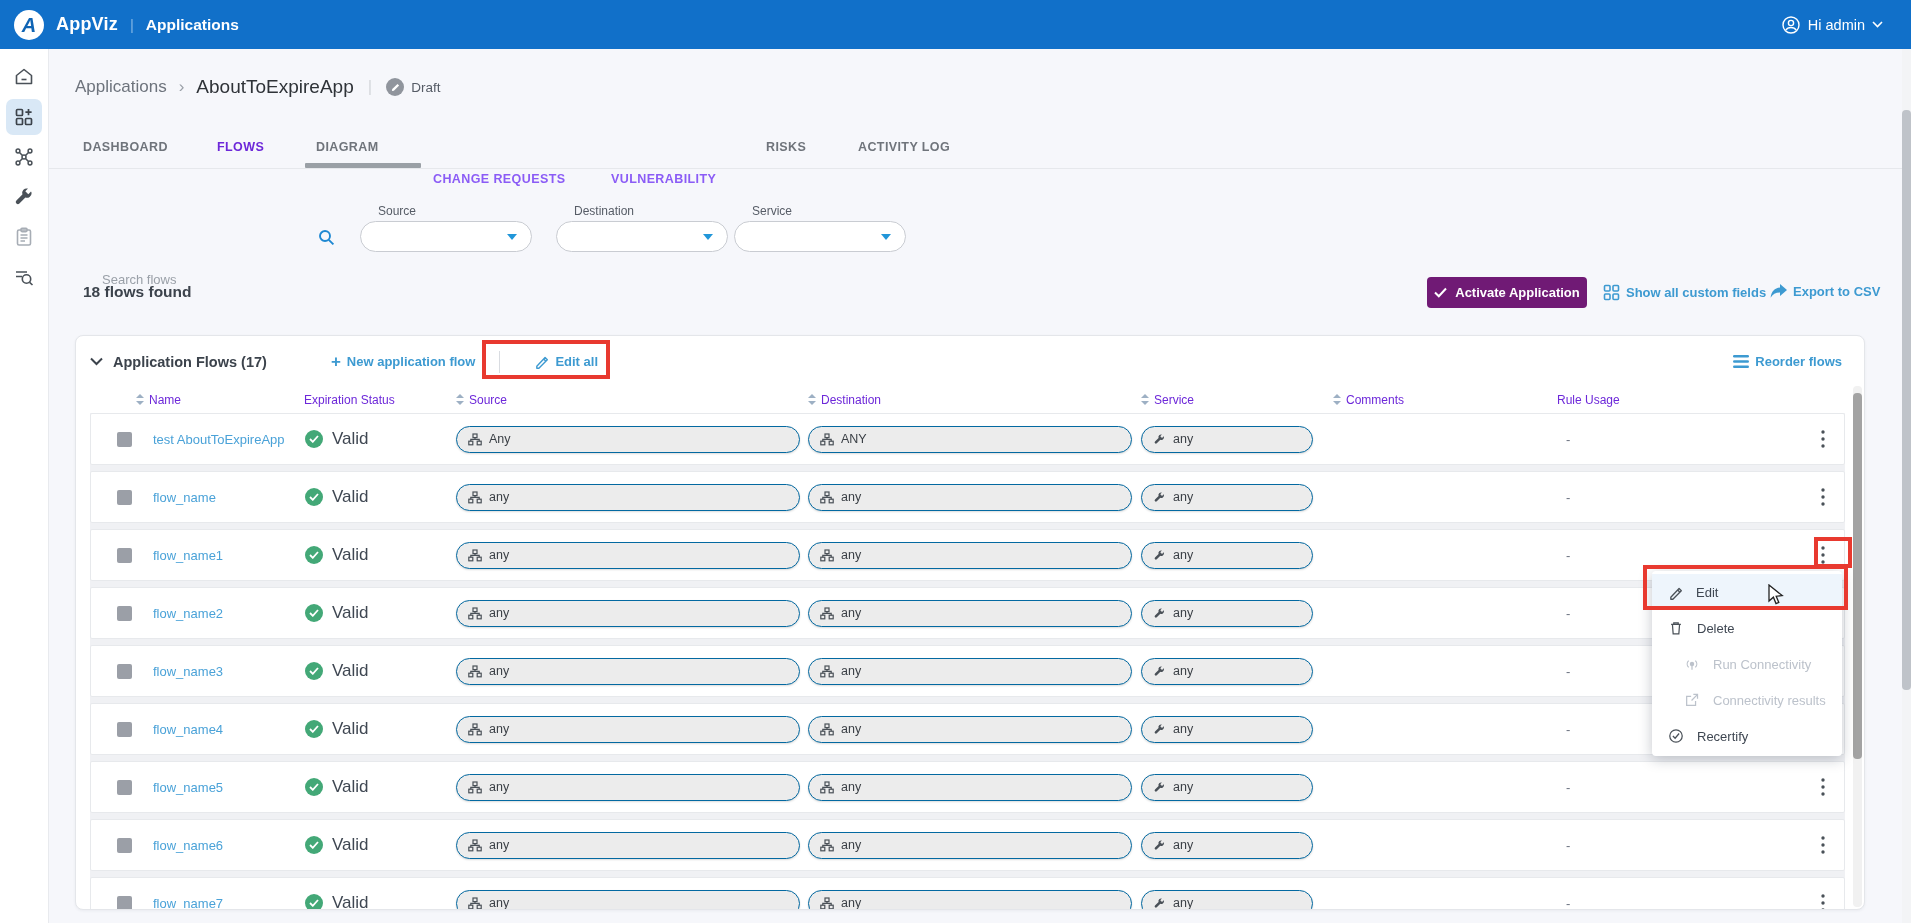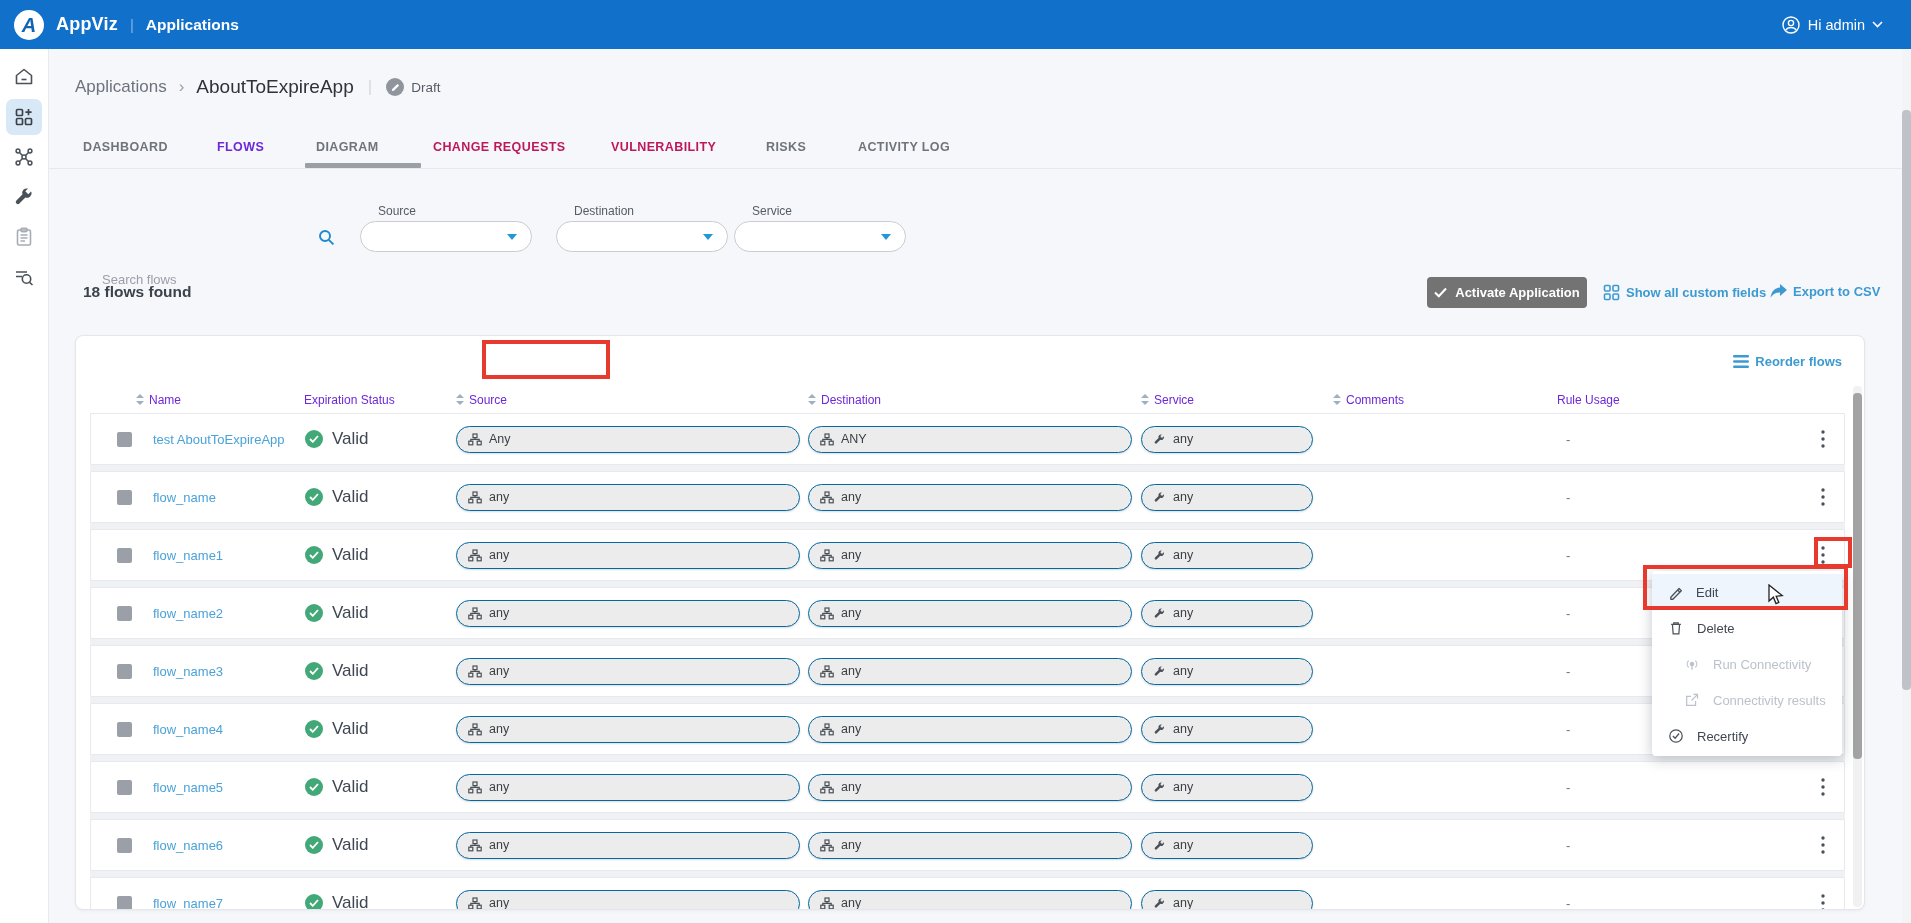--- a/index.html
+++ b/index.html
@@ -37,37 +37,37 @@
   .draft-badge { display:flex; align-items:center; gap:7px; }
   .draft-circle { width:18px; height:18px; border-radius:50%; background:#90959d;
     display:flex; align-items:center; justify-content:center; }
   .draft-label { font-size:13.5px; color:#565c66; }
 
   
   #tabs-line { position:absolute; left:49px; top:168px; width:1862px; height:1px; background:#e6e8ec; }
   .tab { position:absolute; top:140px; font-size:12.5px; letter-spacing:.4px; color:#6f747b;
     cursor:pointer; font-weight:600; }
   .tab.active { color:#6d28d9; font-weight:bold; }
-  .tab.disabled { color:#be185d; cursor:default; }
+  .tab.disabled { color:#8b5cf6; cursor:default;margin-top:32px; }
   #tab-underline { position:absolute; top:163px; height:5px; background:#9aa0a6; border-radius:1px; }
 
   
   .filter-label { position:absolute; top:204px; font-size:12px; color:#565c66; }
   .pill-field { position:absolute; top:221px; height:31px; background:#fff;
     border:1px solid #c9ccd2; border-radius:16px; display:flex; align-items:center; }
   #search-input { border:none; outline:none; background:transparent; font-size:13px;
     padding-left:16px; width:230px; color:#3d434b; font-family:"Liberation Sans",sans-serif; }
   #search-input::placeholder { color:#9aa0a8; }
   .caret { width:0; height:0; border-left:5px solid transparent; border-right:5px solid transparent;
     border-top:6px solid #2196d9; margin-left:auto; margin-right:14px; }
 
   
   #flow-count { position:absolute; left:83px; top:283px; font-size:15.5px; font-weight:bold; color:#3c434c; }
   #activate-btn { position:absolute; left:1427px; top:277px; width:160px; height:31px;
-    background:#737373; color:#fff; border:none; border-radius:4px; font-size:13px; font-weight:bold;
+    background:#701a75; color:#fff; border:none; border-radius:4px; font-size:13px; font-weight:bold;
     display:flex; align-items:center; justify-content:center; gap:8px; cursor:pointer;
     font-family:"Liberation Sans",sans-serif; }
   .blue-link { color:#3d9ad1; font-size:13px; font-weight:bold; display:flex; align-items:center;
     gap:6px; cursor:pointer; white-space:nowrap; }
   #show-fields { position:absolute; left:1603px; top:284px; }
   #export-csv { position:absolute; left:1770px; top:284px; }
 
   
   #panel { position:absolute; left:75px; top:335px; width:1790px; height:575px; background:#fff;
     border:1px solid #e4e6ea; border-radius:8px; box-shadow:0 1px 3px rgba(40,50,70,.06); overflow:hidden; }
@@ -271,20 +271,39 @@
 </div>
 
 <div id="export-csv" class="blue-link">
   <svg width="17" height="15" viewBox="0 0 17 15" fill="#3d9ad1">
     <path d="M10 0 L17 6 L10 12 V8.4 C5.5 8.4 2.6 10.2 0.6 13.8 C1.4 7.4 4.6 4.1 10 3.6 Z"></path>
   </svg>
   <span>Export to CSV</span>
 </div>
 
 <div id="panel">
+  <div id="panel-header">
+    <div id="collapse-toggle">
+      <svg width="13" height="9" viewBox="0 0 13 9" fill="none" stroke="#3c434c" stroke-width="2">
+          <polyline points="1,1.5 6.5,7 12,1.5"></polyline>
+        </svg>
+      <span id="panel-title">Application Flows (17)</span>
+    </div>
+    <div id="new-flow" class="blue-link">
+      <span style="font-size:17px; font-weight:bold; line-height:1">+</span>
+      <span>New application flow</span>
+    </div>
+    <div class="vdiv"></div>
+    <div id="edit-all" class="blue-link">
+      <svg width="15" height="15" viewBox="0 0 16 16" fill="none" stroke="#3d9ad1" stroke-width="1.5" stroke-linejoin="round">
+        <path d="M3 13 V15.2 H5.2 L14.2 6.2 L11.8 3.8 Z M10.3 5.3 L12.7 7.7"></path>
+      </svg>
+      <span>Edit all</span>
+    </div>
+  </div>
   <div id="reorder" class="blue-link">
     <svg width="16" height="13" viewBox="0 0 16 13" fill="#3d9ad1">
       <rect x="0" y="0" width="16" height="2.6" rx="1.3"></rect>
         <rect x="0" y="5.2" width="16" height="2.6" rx="1.3"></rect>
         <rect x="0" y="10.4" width="16" height="2.6" rx="1.3"></rect>
     </svg>
     <span>Reorder flows</span>
   </div>
 
   <div id="thead" class="grid">

